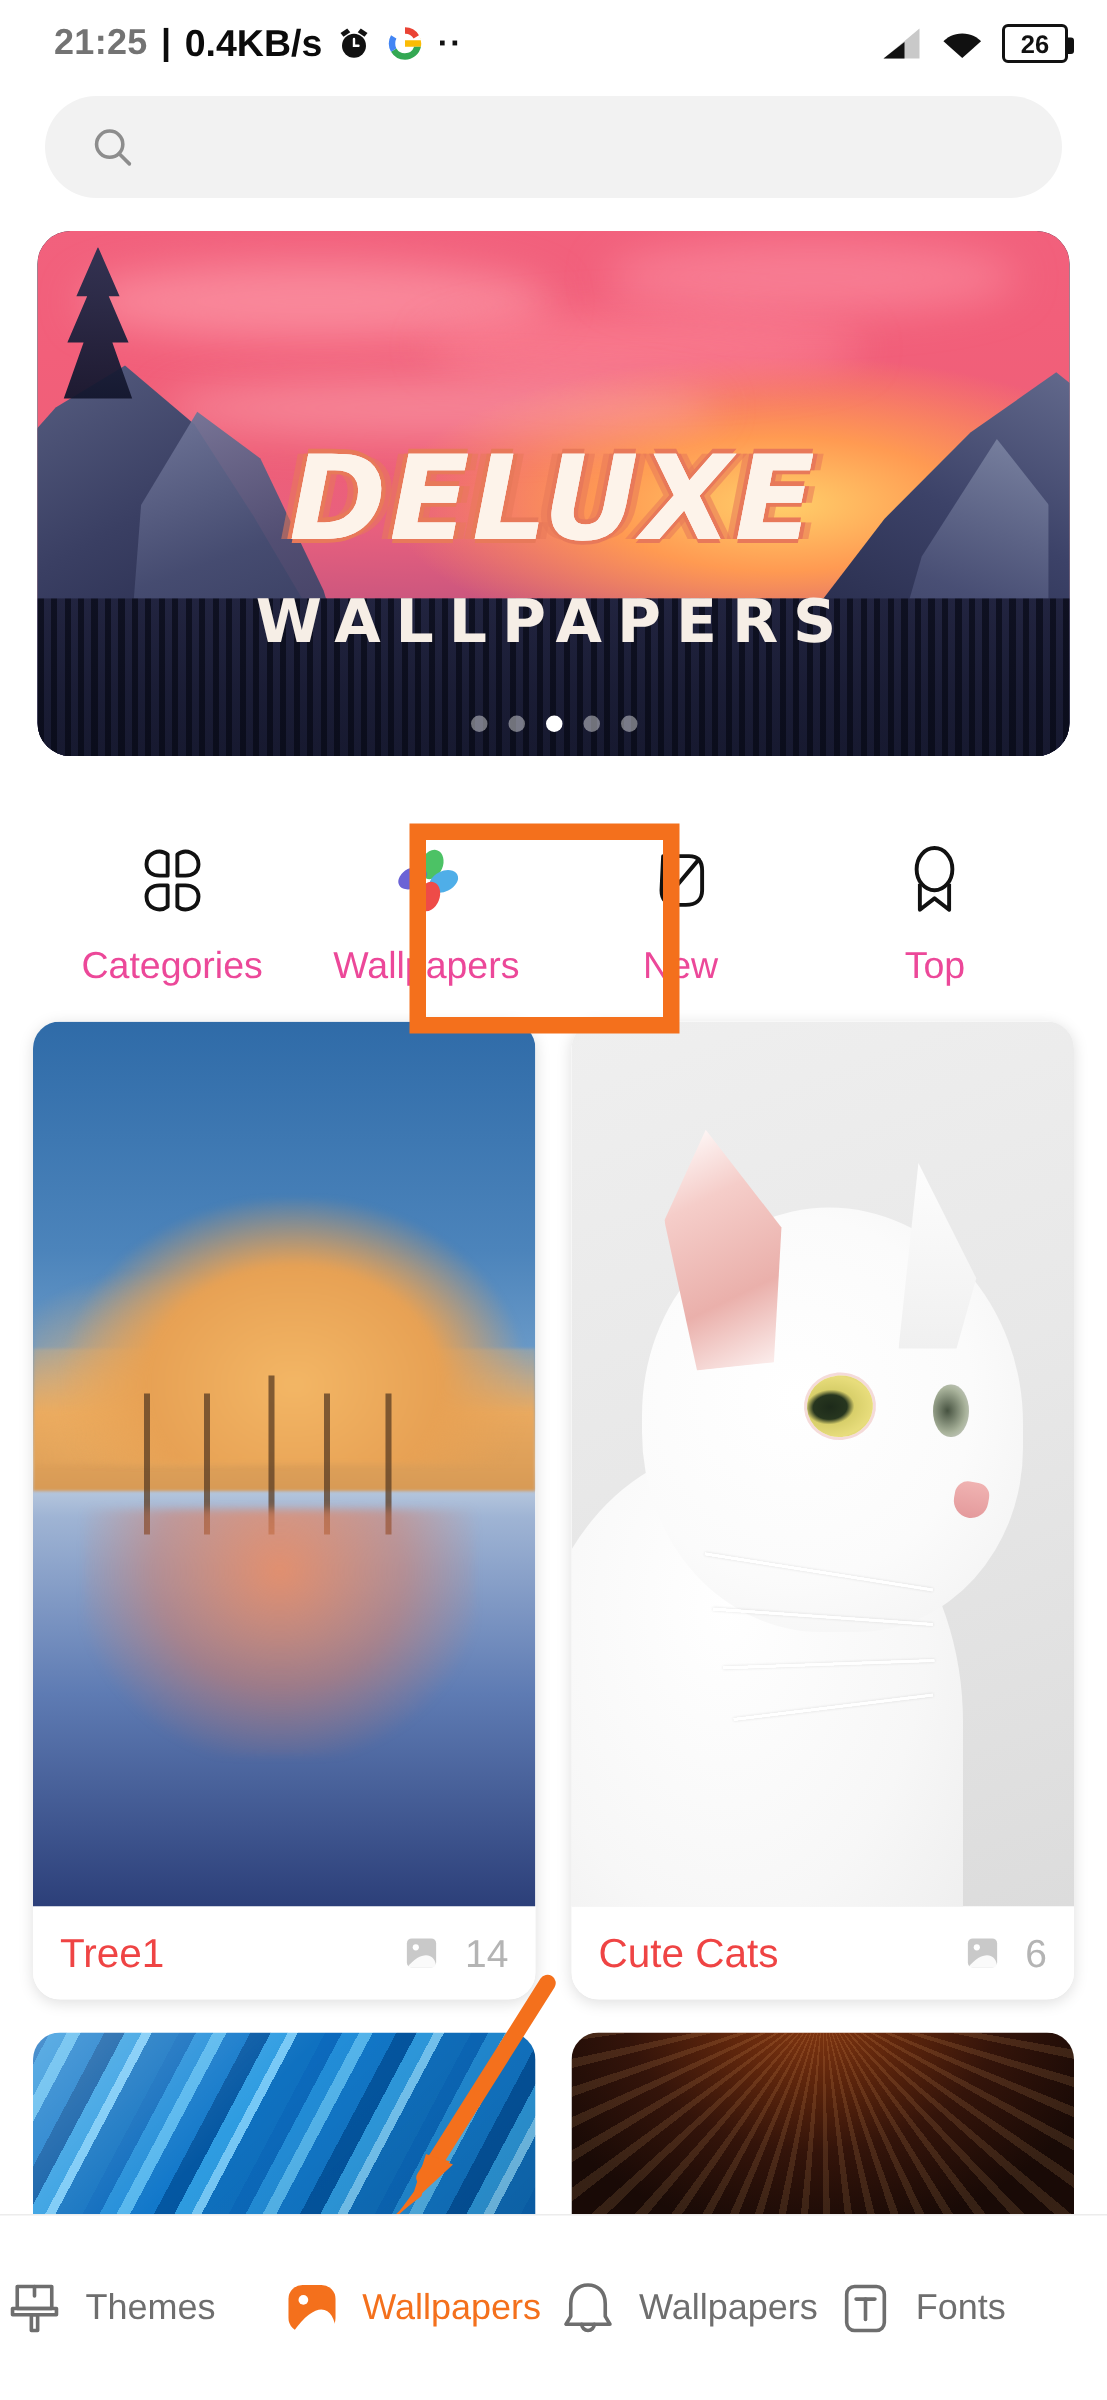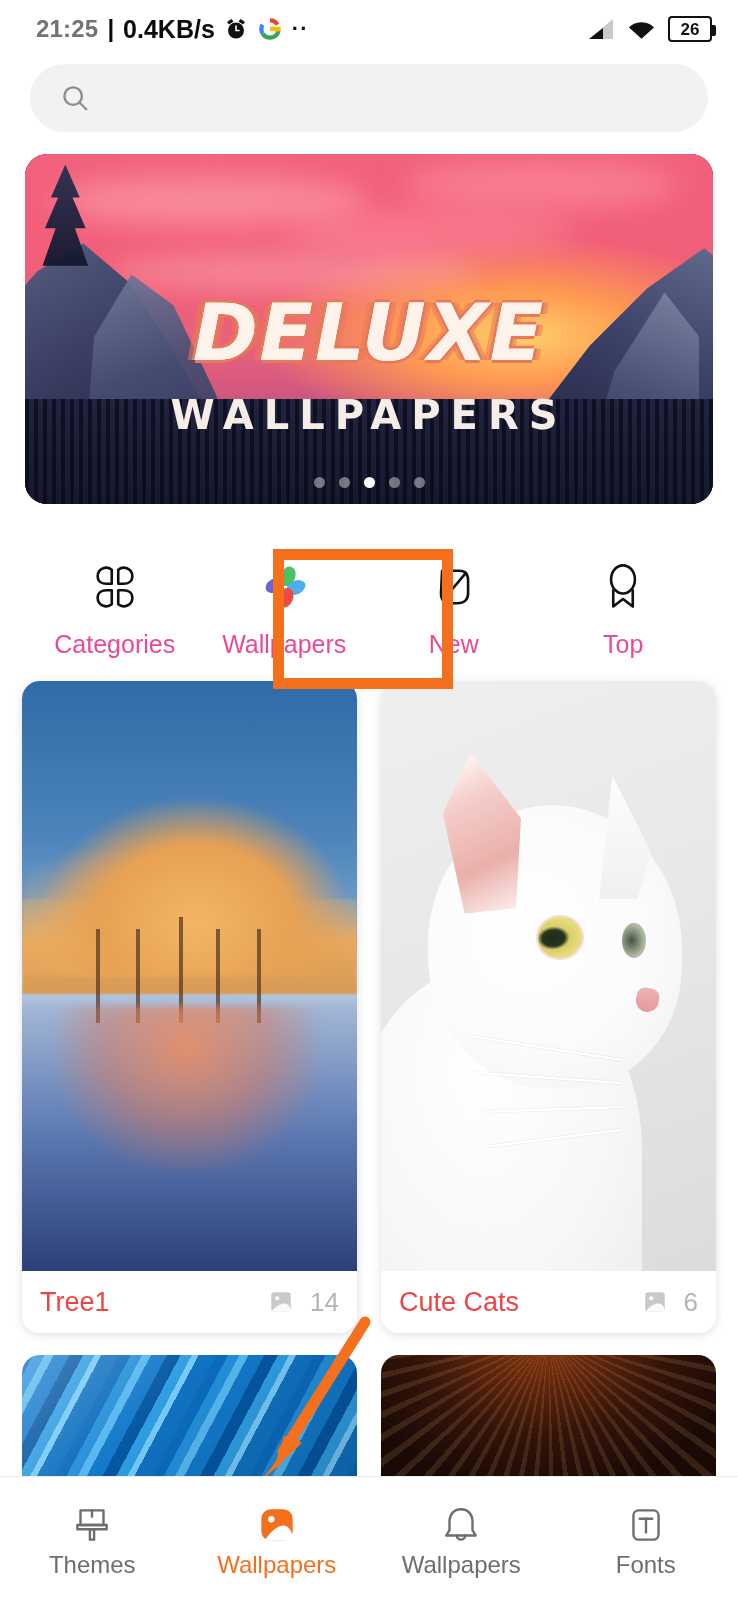--- a/index.html
+++ b/index.html
@@ -282,21 +282,21 @@
     pointer-events:none;z-index:50;
   }
 
   
   .bottomnav{
     position:absolute;left:0;right:0;bottom:0;height:124px;
     background:#fff;border-top:1px solid #ececec;
     display:flex;align-items:center;z-index:60;
   }
   .navitem{
-    flex:1;display:flex;flex-direction:column;align-items:center;
+    flex:1;display:flex;flex-direction:row;align-items:center;gap:11px;
   }
   .navicon{ height:52px;display:flex;align-items:center;justify-content:center; }
   .navicon svg{ display:block; }
   .navlabel{ font-size:24px;color:#6e6e6e; }
   .navitem.active .navlabel{ color:#F4701C; }
 </style>
 </head>
 <body>
 
 <div class="statusbar">

